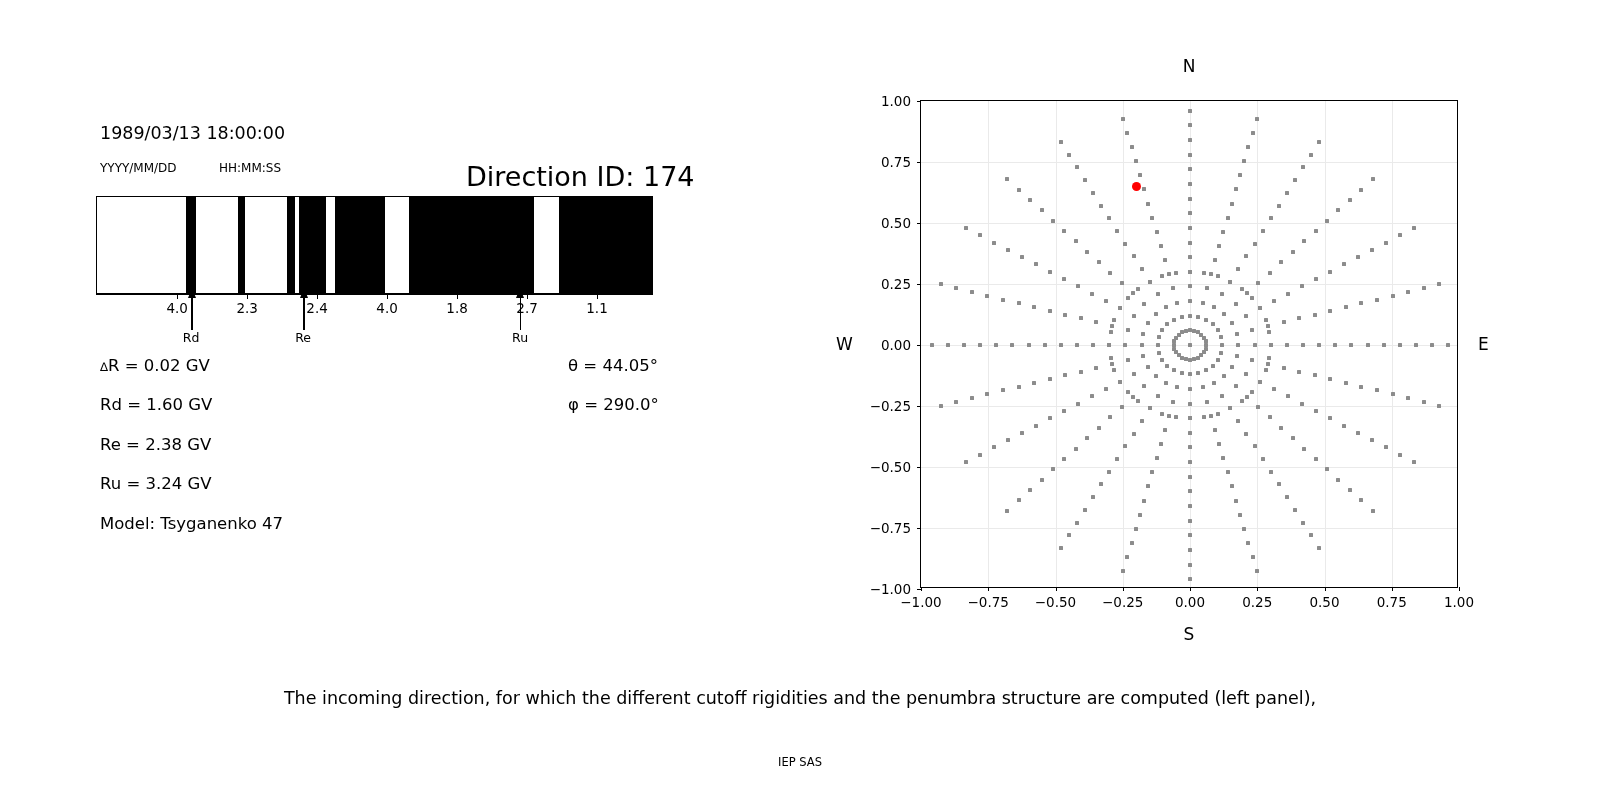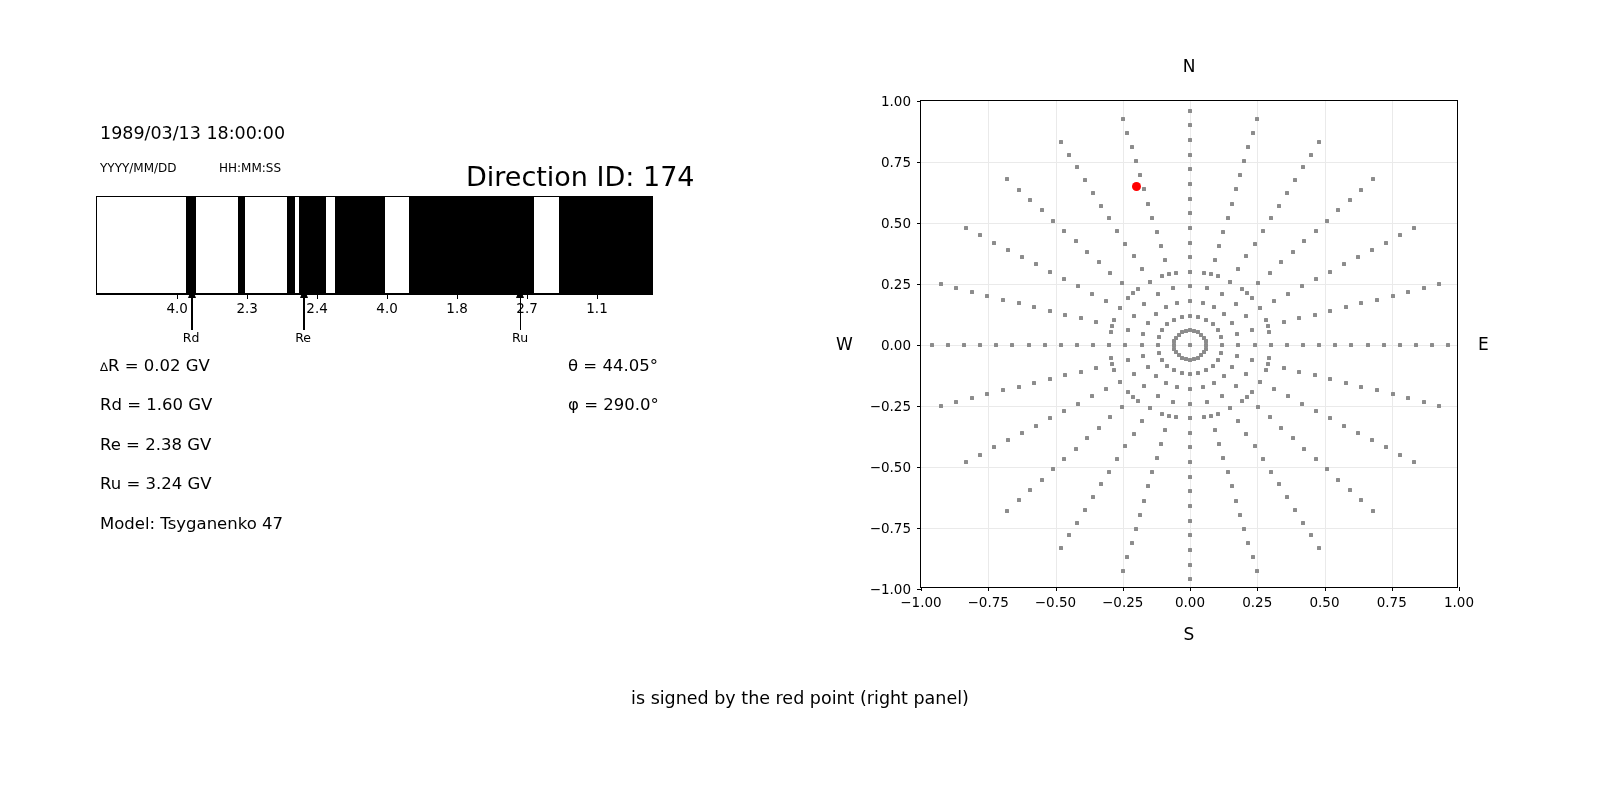--- a/index.html
+++ b/index.html
@@ -647,16 +647,17 @@
         <div class="dot" style="left: 215.127px; top: 185.926px;"></div>
         <div class="dot" style="left: 226.65px; top: 178.607px;"></div>
         <div class="dot" style="left: 239.399px; top: 173.215px;"></div>
         <div class="dot" style="left: 252.987px; top: 169.912px;"></div>
         <div class="dot" style="left: 267px; top: 242px;"></div>
         <div id="red-point" style="left: 210.7px; top: 80.9px; background: rgb(255, 0, 0);"></div>
       </div>
   </div>
 
   <div id="caption">
-    <span id="caption-l2">is signed by the red point (right panel)</span>
+    <span id="caption-l1">The incoming direction, for which the different cutoff rigidities and the penumbra structure are computed (left panel),</span>
   </div>
 
+  <div id="footer">IEP SAS</div>
 </div>
 
 </body></html>

